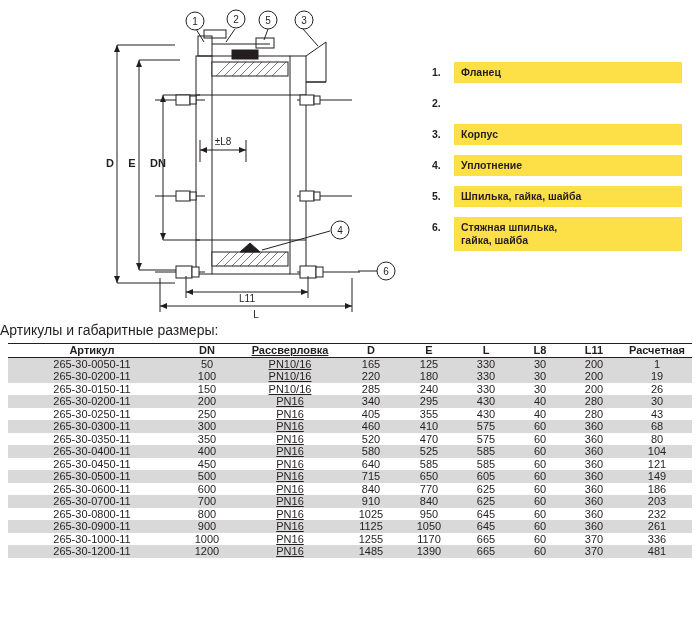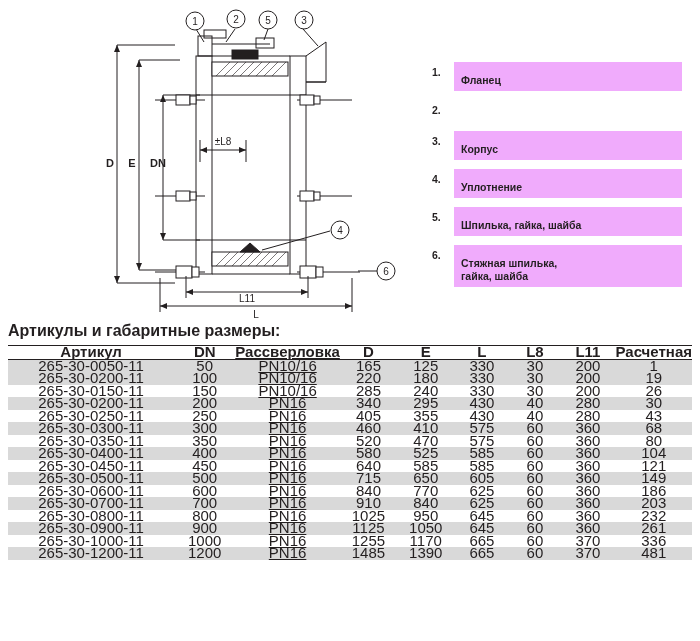--- a/index.html
+++ b/index.html
@@ -45,42 +45,42 @@
   .legend-num {
     width: 22px;
     flex: 0 0 22px;
     font-size: 10.5px;
     font-weight: bold;
     color: #231f20;
     line-height: 13px;
     padding-top: 4px;
   }
   .legend-band {
-    background: #f0abfc;
+    background: #fde047;
     flex: 1 1 auto;
-    padding: 12px 6px 4px 7px;
+    padding: 4px 6px 4px 7px;
     font-size: 10.5px;
     font-weight: bold;
     line-height: 13px;
     color: #231f20;
   }
 
   
   #table-title {
-    font-size: 16px;
-    font-weight: bold;
-    margin: 0 0 5px 8px;
+    font-size: 14px;
+    font-weight: normal;
+    margin: 0 0 5px 0;
     color: #231f20;
   }
 
   table.spec {
     border-collapse: collapse;
     width: 684px;
     margin-left: 8px;
-    font-size: 15px;
+    font-size: 11px;
     color: #231f20;
   }
   table.spec th, table.spec td {
     padding: 0;
     line-height: 12.5px;
     height: 12.5px;
     font-weight: normal;
     text-align: center;
     white-space: nowrap;
   }

